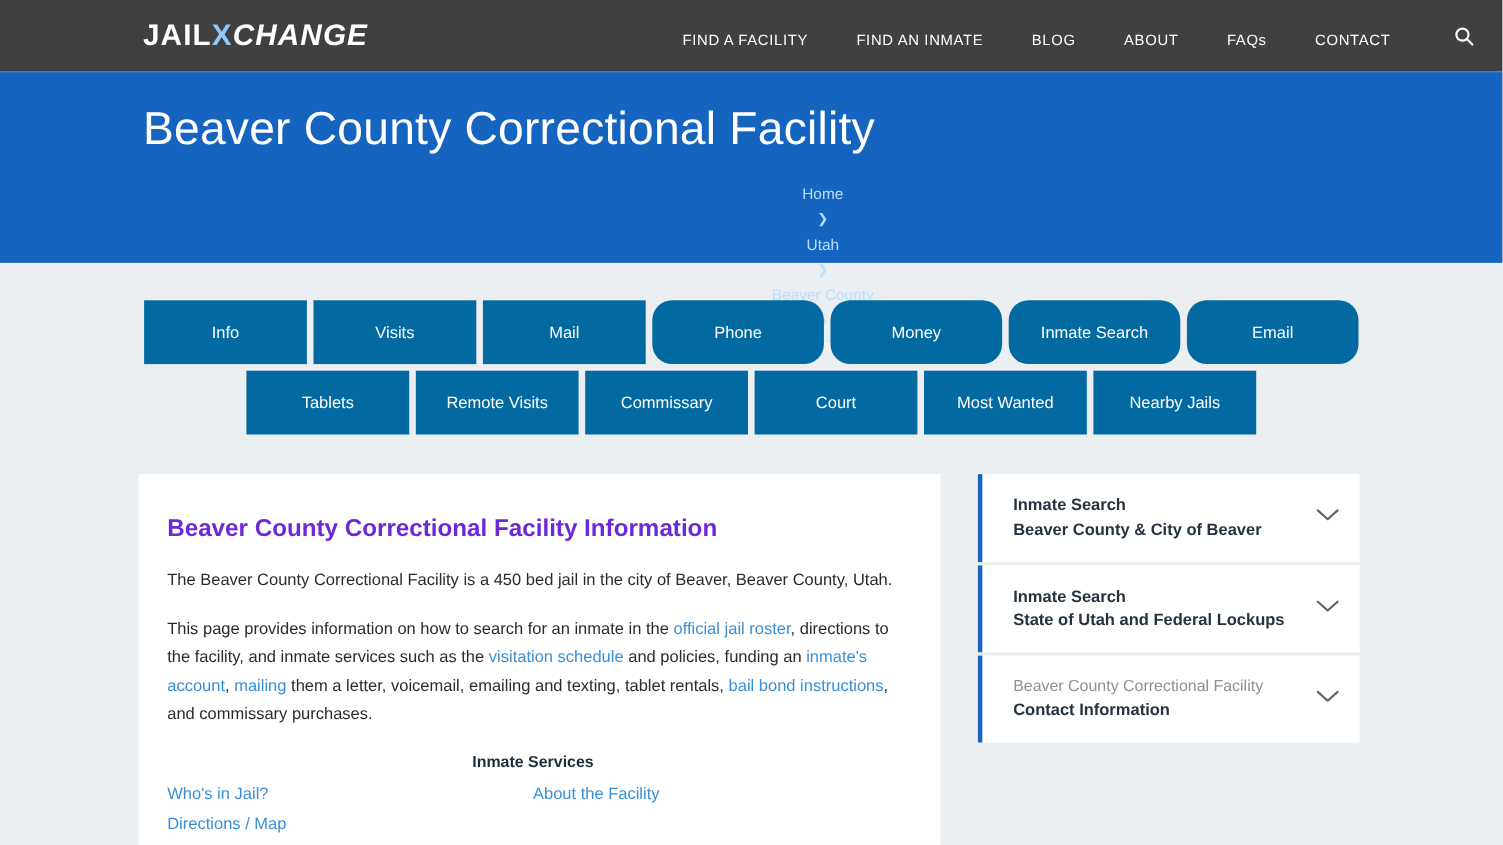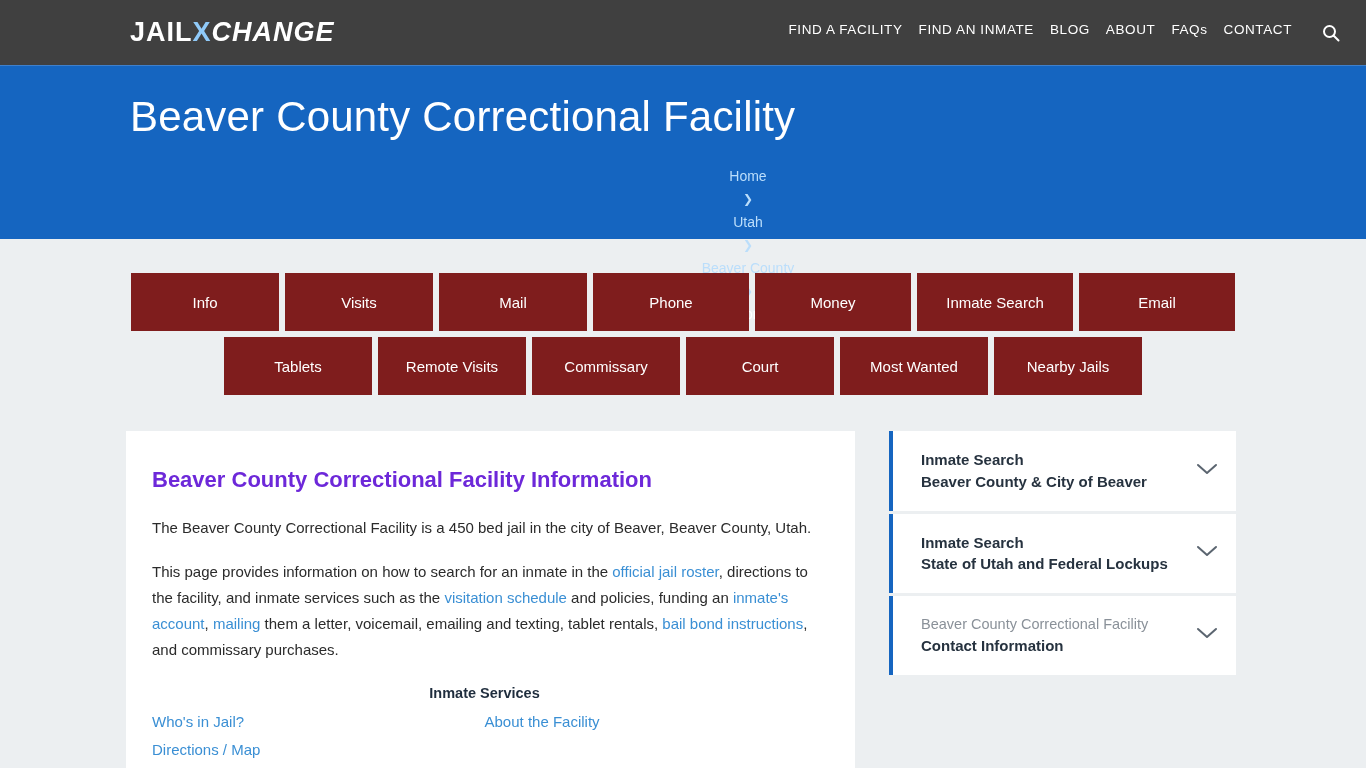--- a/index.html
+++ b/index.html
@@ -31,22 +31,22 @@
     gap: 0px;
     user-select: none;
   }
   .logo .jail { color: #ffffff; }
   .logo .x { color: #90caf9; }
   .logo .change { color: #ffffff; font-style: italic; }
 
   .mainnav {
     margin-left: auto;
     display: flex;
-    align-items: flex-start;
-    gap: 16px;
+    align-items: flex-end;
+    gap: 44px;
   }
   .mainnav a {
     color: #ffffff;
     text-decoration: none;
     font-size: 13.5px;
     letter-spacing: .6px;
     font-weight: 500;
   }
   .search-btn {
     margin-left: 12px;
@@ -86,31 +86,31 @@
 
   
   .tabs-wrap { padding-top: 34px; }
   .tabrow {
     display: flex;
     justify-content: center;
     gap: 6px;
     margin-bottom: 6px;
   }
   .tabbtn {
-    background: #7f1d1d;
+    background: #0369a1;
     color: #ffffff;
     font-size: 15px;
     border: none;
     height: 58px;
     min-width: 148px;
     padding: 0 18px;
     cursor: pointer;
     font-family: "Liberation Sans", sans-serif;
   }
-  .tabbtn.wide { min-width: 156px; }
+  .tabbtn.wide { min-width: 156px; border-radius: 18px; }
 
   
   .content {
     display: flex;
     gap: 34px;
     padding: 30px 130px 0 126px;
     align-items: flex-start;
   }
   .card {
     background: #ffffff;

